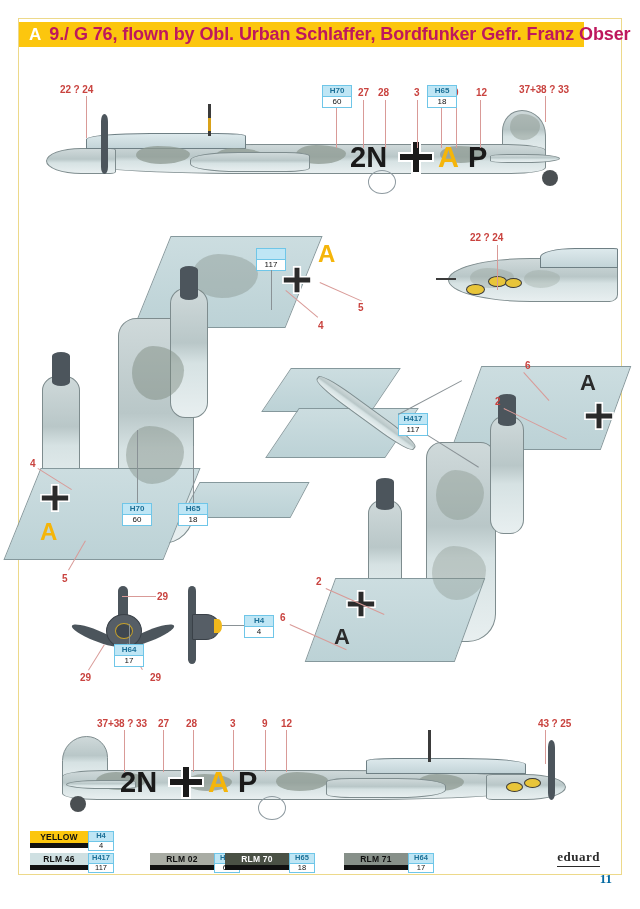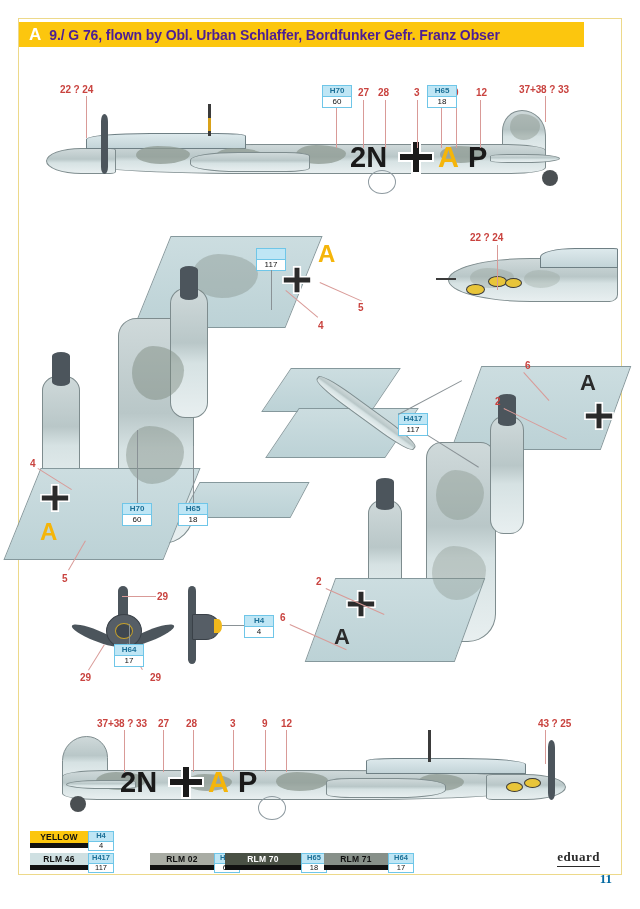--- a/index.html
+++ b/index.html
@@ -41,23 +41,23 @@
     box-sizing: border-box;
   }
   .header-letter {
     color: #ffffff;
     font-weight: bold;
     font-size: 17px;
     padding: 0 8px 0 10px;
     line-height: 1;
   }
   .header-title {
-    color: #4c1d95;
-    font-weight: bold;
-    font-size: 14px;
+    color: #be185d;
+    font-weight: bold;
+    font-size: 18px;
     letter-spacing: -0.1px;
     white-space: nowrap;
   }
 
   
   .callout {
     position: absolute;
     color: #c9433f;
     font-size: 10px;
     font-weight: bold;
@@ -521,32 +521,32 @@
         <div class="sw-color" style="background:#a9aca4;">RLM 02</div>
         <div class="sw-black"></div>
       </div>
       <div class="sw-code">
         <div class="t">H70</div>
         <div class="b">60</div>
       </div>
     </div>
 
     <div class="legend-row" style="left:195px;top:22px;">
-      <div class="sw-wrap" style="width:76px;">
+      <div class="sw-wrap" style="width:64px;">
         <div class="sw-color" style="background:#4a5145;color:#ffffff;">RLM 70</div>
         <div class="sw-black"></div>
       </div>
       <div class="sw-code">
         <div class="t">H65</div>
         <div class="b">18</div>
       </div>
     </div>
 
     <div class="legend-row" style="left:294px;top:22px;">
-      <div class="sw-wrap" style="width:64px;">
+      <div class="sw-wrap" style="width:64px;margin-left:20px;">
         <div class="sw-color" style="background:#879089;">RLM 71</div>
         <div class="sw-black"></div>
       </div>
       <div class="sw-code">
         <div class="t">H64</div>
         <div class="b">17</div>
       </div>
     </div>
   </div>
 

